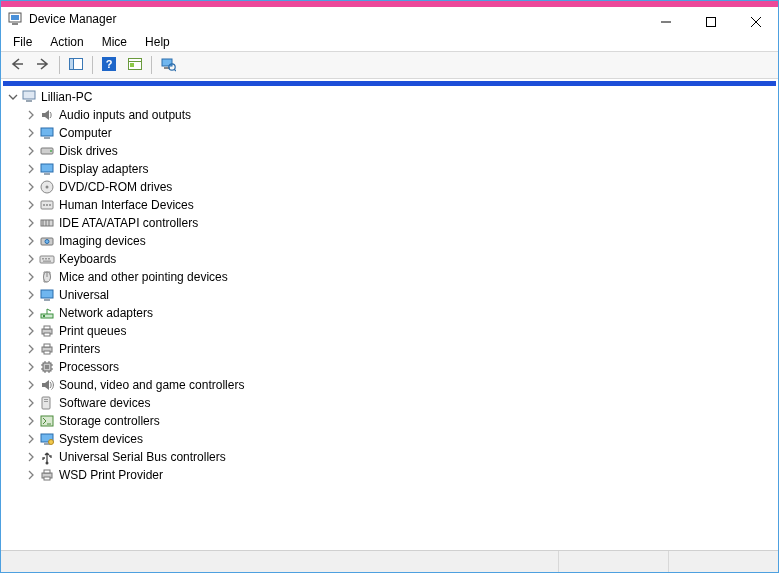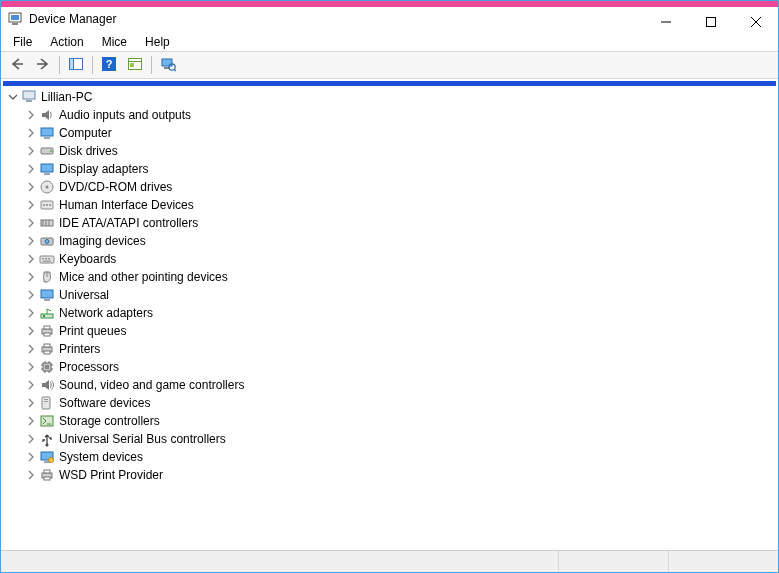--- a/index.html
+++ b/index.html
@@ -527,41 +527,41 @@
         </div>
         <div class="tree-row">
           <span class="tree-indent"></span>
           <span class="expander">
             <svg width="10" height="10" viewBox="0 0 10 10">
               <path d="M3 1 L7 5 L3 9" fill="none" stroke="#808080" stroke-width="1.3"></path>
             </svg>
           </span>
           <span class="node-icon">
             <svg width="16" height="16" viewBox="0 0 16 16">
-              <path d="M8 14V4M8 4l-2 2M8 4l2 2M6 9h-2v2M10 7h2v2" fill="none" stroke="#444" stroke-width="1.3"></path>
-              <circle cx="8" cy="14" r="1.5" fill="#444"></circle>
-            </svg>
-          </span>
-          <span class="node-label">Universal Serial Bus controllers</span>
-        </div>
-        <div class="tree-row">
-          <span class="tree-indent"></span>
-          <span class="expander">
-            <svg width="10" height="10" viewBox="0 0 10 10">
-              <path d="M3 1 L7 5 L3 9" fill="none" stroke="#808080" stroke-width="1.3"></path>
-            </svg>
-          </span>
-          <span class="node-icon">
-            <svg width="16" height="16" viewBox="0 0 16 16">
               <rect x="2" y="3" width="12" height="8" fill="#6fb6ef" stroke="#2a6cab"></rect>
               <rect x="5" y="12" width="6" height="2" fill="#99a6b3"></rect>
               <circle cx="12" cy="11" r="2.5" fill="#f2c94c" stroke="#b58a1f"></circle>
             </svg>
           </span>
           <span class="node-label">System devices</span>
+        </div>
+        <div class="tree-row">
+          <span class="tree-indent"></span>
+          <span class="expander">
+            <svg width="10" height="10" viewBox="0 0 10 10">
+              <path d="M3 1 L7 5 L3 9" fill="none" stroke="#808080" stroke-width="1.3"></path>
+            </svg>
+          </span>
+          <span class="node-icon">
+            <svg width="16" height="16" viewBox="0 0 16 16">
+              <path d="M8 14V4M8 4l-2 2M8 4l2 2M6 9h-2v2M10 7h2v2" fill="none" stroke="#444" stroke-width="1.3"></path>
+              <circle cx="8" cy="14" r="1.5" fill="#444"></circle>
+            </svg>
+          </span>
+          <span class="node-label">Universal Serial Bus controllers</span>
         </div>
         <div class="tree-row">
           <span class="tree-indent"></span>
           <span class="expander">
             <svg width="10" height="10" viewBox="0 0 10 10">
               <path d="M3 1 L7 5 L3 9" fill="none" stroke="#808080" stroke-width="1.3"></path>
             </svg>
           </span>
           <span class="node-icon">
             <svg width="16" height="16" viewBox="0 0 16 16">

